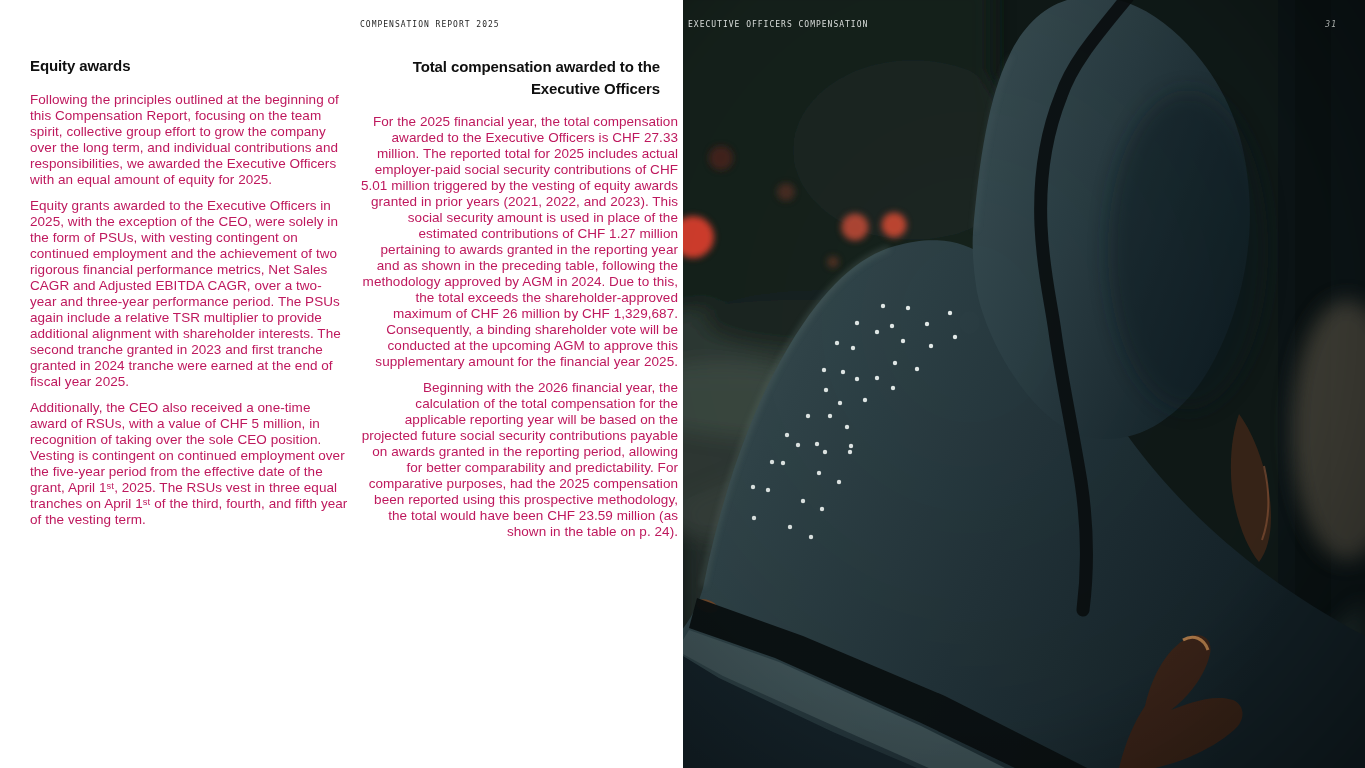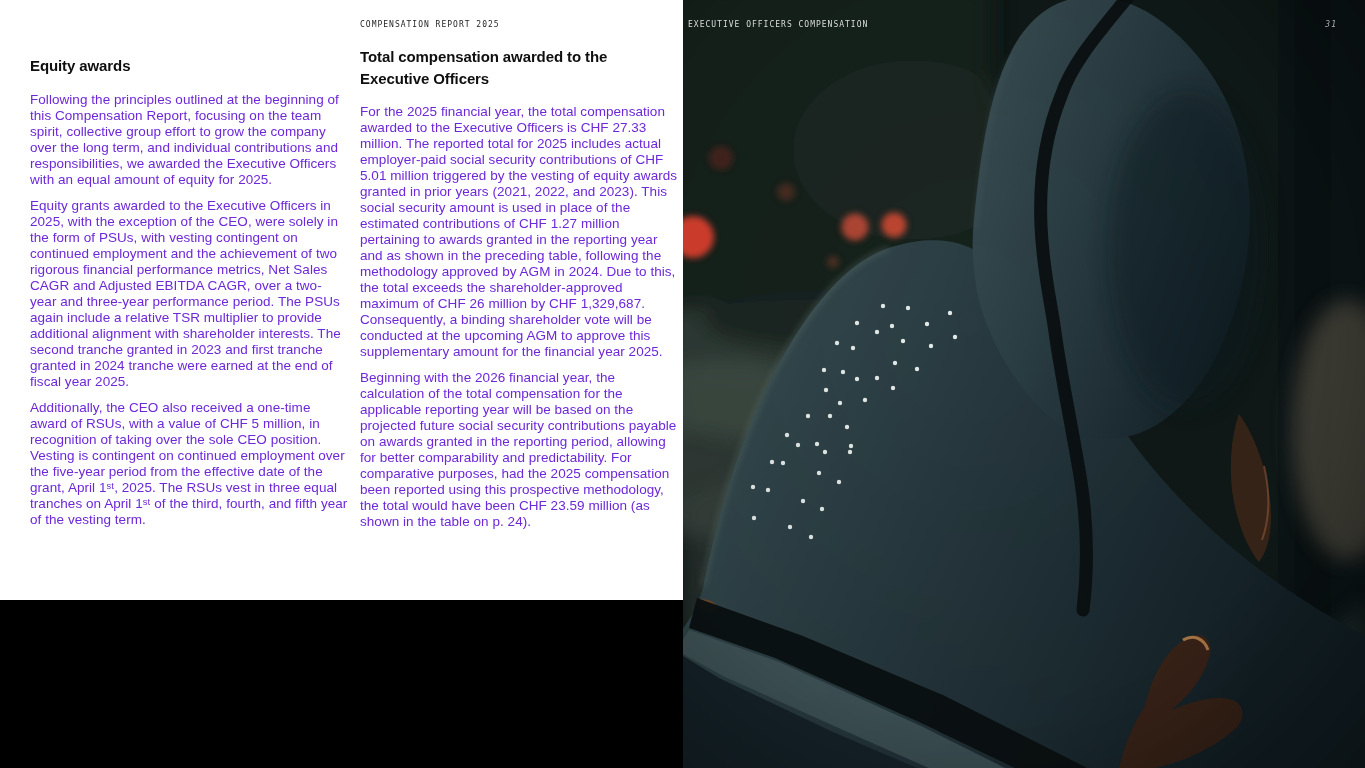--- a/index.html
+++ b/index.html
@@ -6,21 +6,21 @@
   .spread{
     position:relative;
     width:1365px;height:768px;
     display:flex;
     overflow:hidden;
     font-family:"Liberation Sans","DejaVu Sans",sans-serif;
   }
   
   .page-left{
     position:relative;
-    width:683px;height:600px;
+    width:683px;height:768px;
     background:#ffffff;
     flex:0 0 auto;
   }
   .running-head{
     position:absolute;
     font-family:"DejaVu Sans Mono","Liberation Mono",monospace;
     font-size:8px;
     letter-spacing:1px;
     white-space:nowrap;
   }
@@ -28,28 +28,28 @@
   .col{ position:absolute; }
   .col h2{
     margin:0 0 15px 0;
     font-size:15px;
     line-height:21.5px;
     font-weight:700;
     letter-spacing:-0.1px;
     color:#0f0f0f;
   }
   .col1{ left:30px; top:55px; width:318px; }
-  .col2{ left:360px; top:46px; width:318px; }
+  .col2{ left:360px; top:56px; width:318px;text-align:right; }
   .col2 h2{ max-width:300px; }
   .paras p{
     margin:0 0 10px 0;
     font-size:13.5px;
     line-height:16px;
     letter-spacing:0.05px;
-    color:#6d28d9;
+    color:#be185d;
   }
   
   .page-right{
     position:relative;
     width:682px;height:768px;
     flex:0 0 auto;
     background:#404040;
   }
   .page-right svg{ display:block; width:682px; height:768px; }
   .running-head.right{ left:5px; top:20px; color:#d9dddb; }

